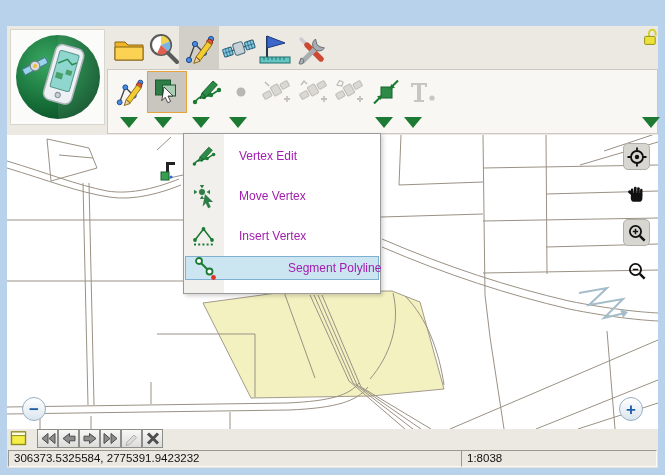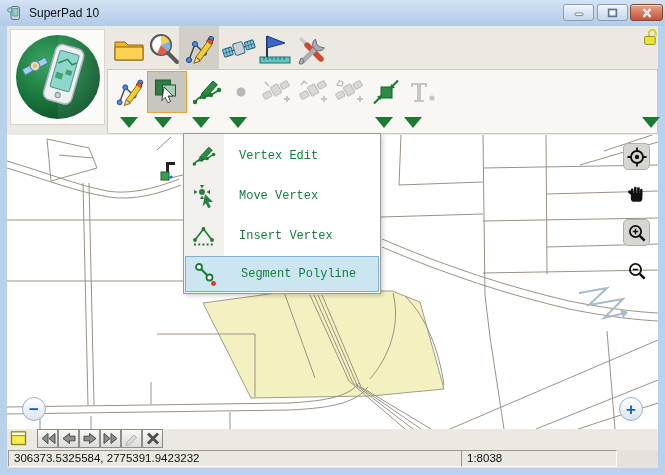--- a/index.html
+++ b/index.html
@@ -38,64 +38,39 @@
            border-radius:5px;display:flex;align-items:center;justify-content:center;}
   .zoom-circle{position:absolute;width:24px;height:24px;border-radius:50%;
                background:linear-gradient(#ffffff,#dbe5ee);border:1px solid #99afc3;color:#1e5fa8;
                font-size:17px;font-weight:bold;display:flex;align-items:center;justify-content:center;line-height:1;}
   
   .menu{position:absolute;left:176px;top:107px;width:198px;height:161px;background:#ffffff;
         border:1px solid #9a9a9a;box-shadow:2px 2px 4px rgba(0,0,0,.18);z-index:30;}
   .menu-gutter{position:absolute;left:0;top:0;width:40px;height:159px;background:#f1f0ec;}
   .menu-item{position:absolute;left:0;width:196px;height:40px;display:flex;align-items:center;}
   .mi-icon{width:40px;display:flex;align-items:center;justify-content:center;flex:none;}
-  .mi-label{margin-left:15px;font-size:12px;color:#15803d;white-space:nowrap;font-family:Liberation Mono, monospace;}
-  .menu-item.hl{left:1px;top:122px;width:194px;height:36px;background:#cbe6f1;border:1px solid #7fb0d4;}
+  .mi-label{margin-left:15px;font-size:12px;color:#a21caf;white-space:nowrap;}
+  .menu-item.hl{left:1px;top:122px;width:194px;height:24px;background:#cbe6f1;border:1px solid #7fb0d4;gap:47px;}
   
   .navbar{position:absolute;left:0;top:403px;width:651px;height:20px;background:#ece9e2;}
   .nav-ico{position:absolute;left:3px;top:1px;}
   .nav-btn{position:absolute;top:0;width:21px;height:19px;border:1px solid #8f8d87;
            background:linear-gradient(#f7f7f6,#dcdcda);display:flex;align-items:center;justify-content:center;}
   
   .statusbar{position:absolute;left:0;top:424px;width:651px;height:18px;background:#e4e2db;}
   .status-cell{position:absolute;top:0;height:17px;background:#eae8e1;font-size:11.5px;color:#101010;
                line-height:15px;padding-left:5px;border:1px solid;border-color:#9a988f #fbfaf6 #fbfaf6 #9a988f;}
   .status-left{left:1px;width:533px;}
-  .status-right{left:454px;width:156px;}
+  .status-right{left:454px;width:196px;}
 </style>
 </head>
 <body>
 
 <div class="window">
 
-  <div class="titlebar">
-    <svg class="title-icon" viewBox="0 0 16 16">
-      <rect x="4" y="1.5" width="8.5" height="13" rx="2" fill="#cdd6de" stroke="#5c7086"></rect>
-      <rect x="5.8" y="3.6" width="5" height="7.4" fill="#8fd0c8" stroke="#4a8a80" stroke-width="0.7"></rect>
-      <circle cx="2.8" cy="5" r="2.2" fill="#9ad4ea" stroke="#4a7a90" stroke-width="0.7"></circle>
-    </svg>
-    <span class="title-text">SuperPad 10</span>
-    <div class="win-btn btn-min">
-      <svg width="12" height="9" viewBox="0 0 12 9">
-          <rect x="2" y="5" width="8" height="2.6" rx="1" fill="#f6fafe" stroke="#5d748c" stroke-width="0.8"></rect>
-        </svg>
-    </div>
-    <div class="win-btn btn-max">
-      <svg width="11" height="10" viewBox="0 0 11 10">
-          <rect x="1.6" y="1.4" width="7.8" height="7" fill="none" stroke="#5d748c" stroke-width="1.6"></rect>
-          <rect x="3.2" y="3.4" width="4.6" height="3.4" fill="#f6fafe"></rect>
-        </svg>
-    </div>
-    <div class="win-btn btn-close">
-      <svg width="12" height="10" viewBox="0 0 12 10">
-          <path d="M2.5,1 L9.5,9 M9.5,1 L2.5,9" stroke="#ffffff" stroke-width="2.4"></path>
-          <path d="M2.5,1 L9.5,9 M9.5,1 L2.5,9" stroke="#7d2a18" stroke-width="0.6" opacity="0.3"></path>
-        </svg>
-    </div>
-  </div>
 
   <div class="client">
 
     <div class="logo-btn">
       <svg width="88" height="88" viewBox="0 0 88 88">
         <defs>
             <radialGradient id="lg" cx="35%" cy="32%" r="75%">
           <stop offset="0" stop-color="#3aa763"></stop>
               <stop offset="0.65" stop-color="#177139"></stop>
               <stop offset="1" stop-color="#0c5128"></stop>

